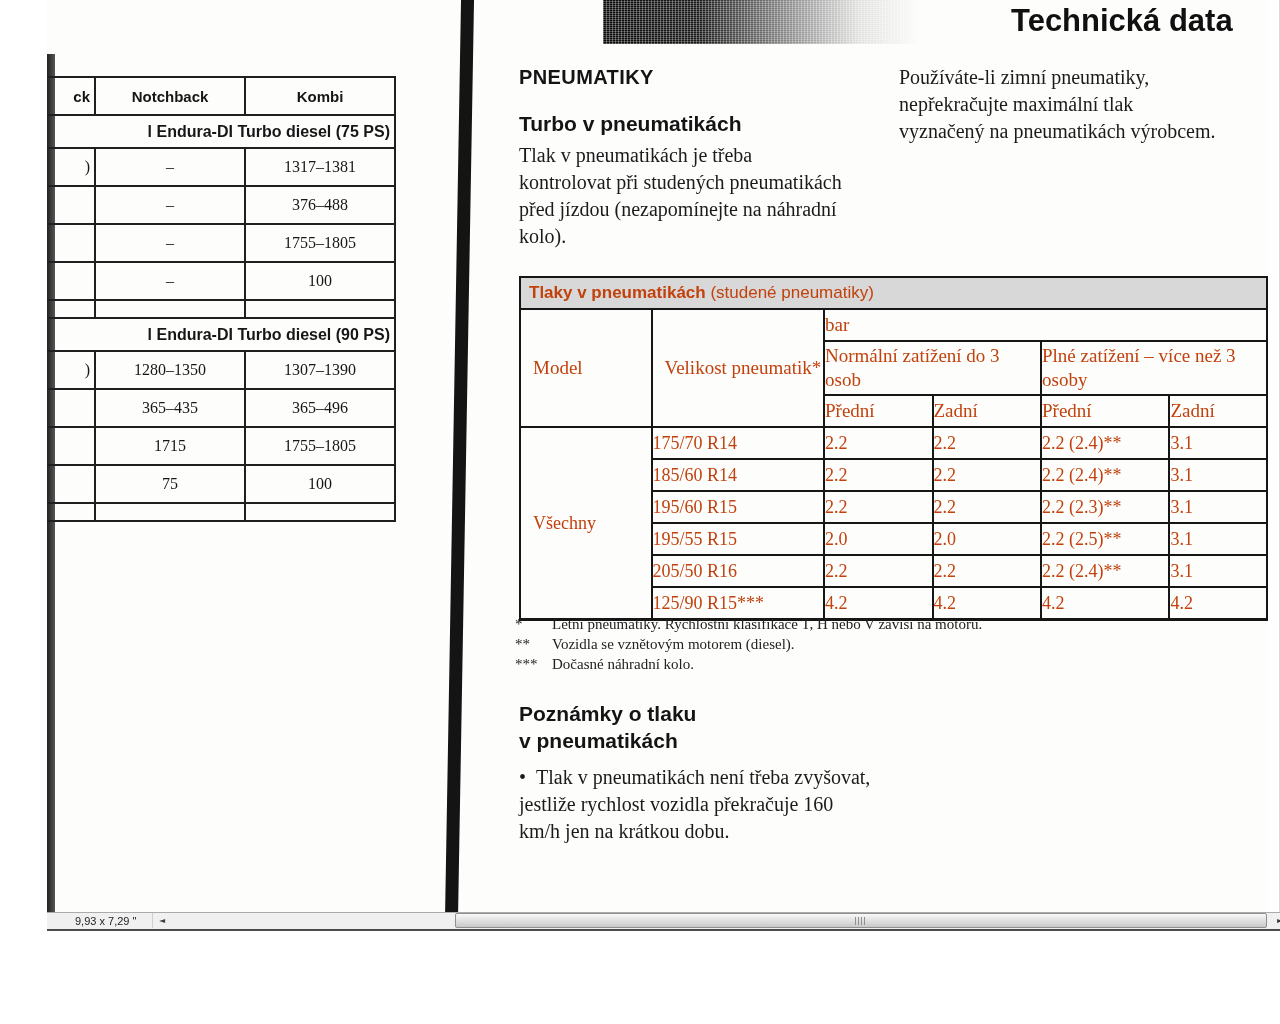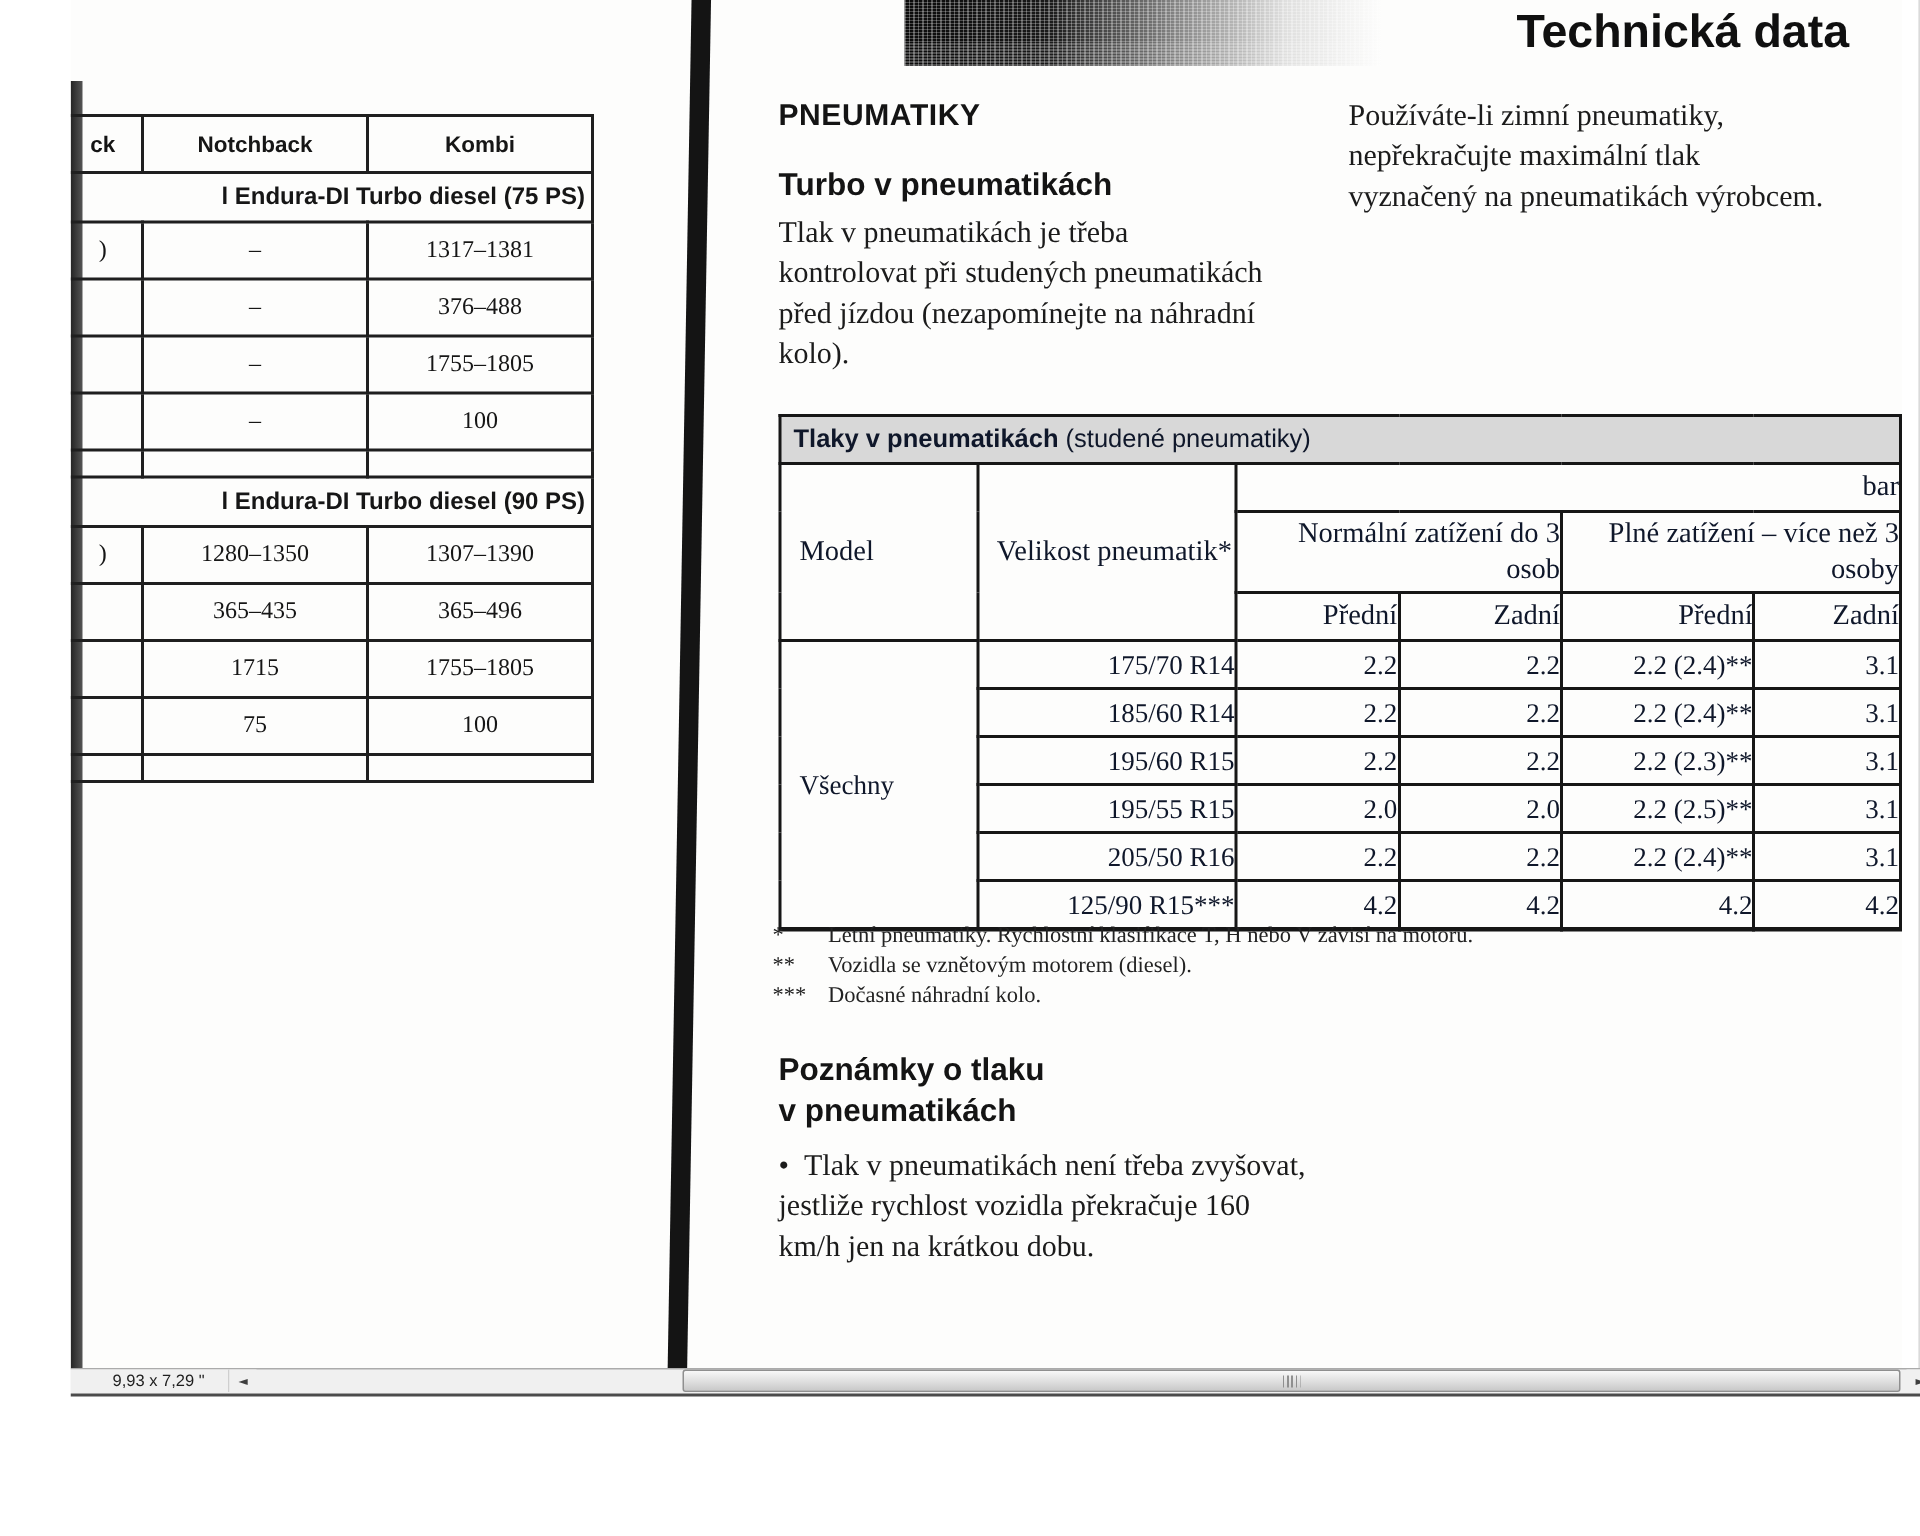--- a/index.html
+++ b/index.html
@@ -18,38 +18,38 @@
         repeating-linear-gradient(0deg, rgba(255,255,255,.25) 0 1px, rgba(0,0,0,0) 1px 2px),
         linear-gradient(90deg,#0b0b0b 0%,#191919 30%,rgba(60,60,60,.6) 58%,rgba(120,120,120,.22) 80%,rgba(255,255,255,0) 100%);}
 
   #page-title{left:964px;top:3px;width:252px;font-family:"Liberation Sans",sans-serif;
       font-weight:700;font-size:31px;letter-spacing:0px;color:#101010;white-space:nowrap;}
 
   
   .ltable{position:absolute;left:0;top:76px;border-collapse:collapse;table-layout:fixed;
           font-size:16px;color:#161616;}
   .ltable td{border:2px solid #1f1f1f;text-align:center;vertical-align:middle;padding:0;}
-  .ltable td:first-child{border-left:none;padding-right:4px;}
+  .ltable td:first-child{border-left:none;text-align:right;padding-right:4px;}
   .lt-head td{height:36px;font-family:"Liberation Sans",sans-serif;font-weight:700;font-size:15px;}
   .lt-section td{height:31px;font-family:"Liberation Sans",sans-serif;font-weight:700;
                  font-size:16px;text-align:right;padding-left:24px;white-space:nowrap;}
   .lt-row td{height:36px;}
   .lt-gap td{height:16px;}
 
   
   .h-sans{font-family:"Liberation Sans",sans-serif;font-weight:700;color:#141414;}
   #pneu-heading{left:472px;top:66px;font-size:20px;letter-spacing:.4px;}
   #tlak-sub{left:472px;top:112px;font-size:21px;}
   #tlak-body{left:472px;top:142px;width:330px;font-size:20px;line-height:27px;}
   #winter-note{left:852px;top:64px;width:322px;font-size:20px;line-height:27px;}
 
   
   .ptable{position:absolute;left:472px;top:276px;border-collapse:collapse;table-layout:fixed;
-          font-size:18px;color:#0f172a;border:2px solid #161616;border-bottom-width:3px;}
-  .ptable td{border:2px solid #161616;text-align:right;vertical-align:middle;padding:0;}
+          font-size:18px;color:#c2410c;border:2px solid #161616;border-bottom-width:3px;}
+  .ptable td{border:2px solid #161616;text-align:left;vertical-align:middle;padding:0;}
   .pt-title td{height:30px;background:#d8d8d8;text-align:left;padding-left:8px;
       font-family:"Liberation Sans",sans-serif;font-size:17px;font-weight:400;}
   .pt-title b{font-weight:700;}
   .pt-bar td{height:30px;font-size:19px;}
   .pt-group td{height:52px;font-size:19px;line-height:24px;}
   .pt-sub td{height:30px;font-size:19px;}
   .pt-data td{height:30px;font-size:18px;}
   .pt-left{text-align:left !important;padding-left:12px !important;font-size:19px;line-height:24px;}
 
   

